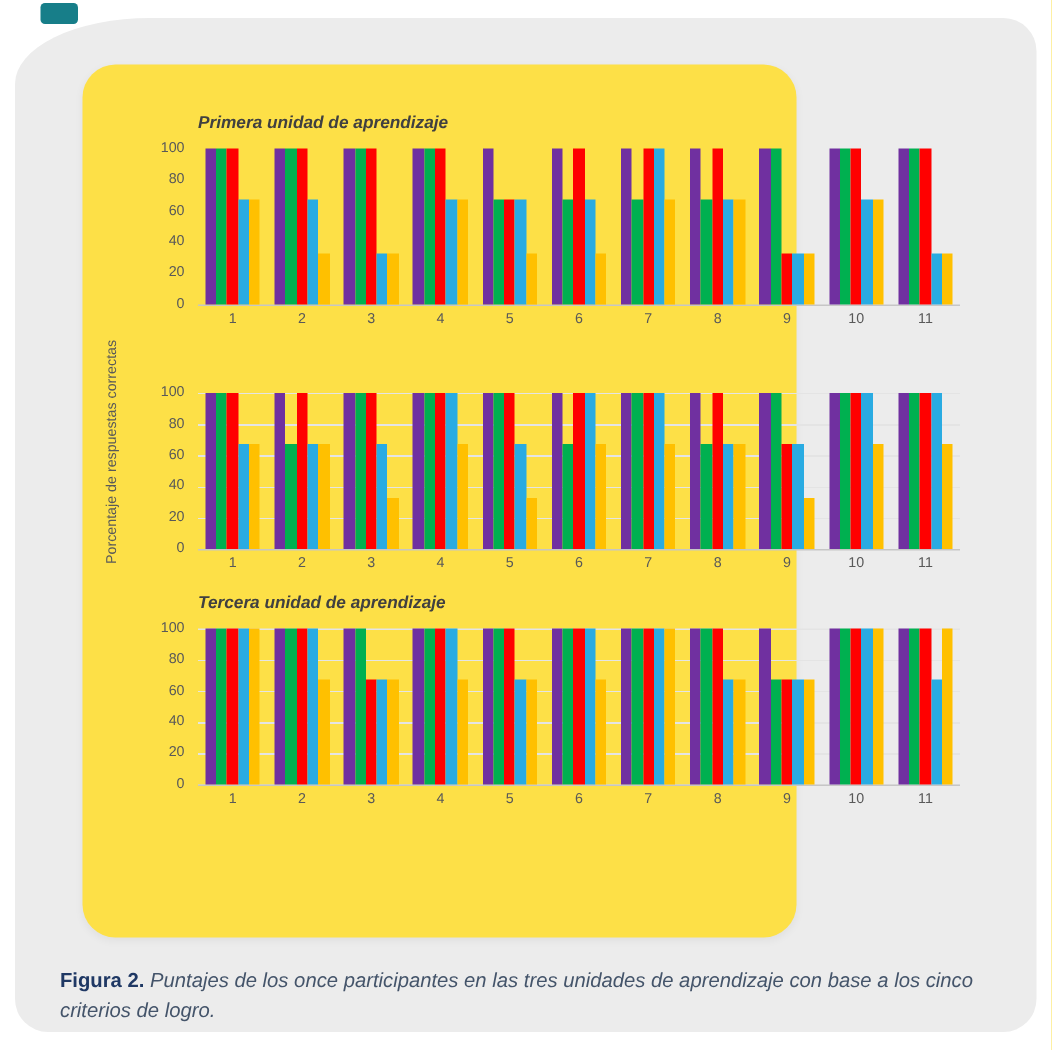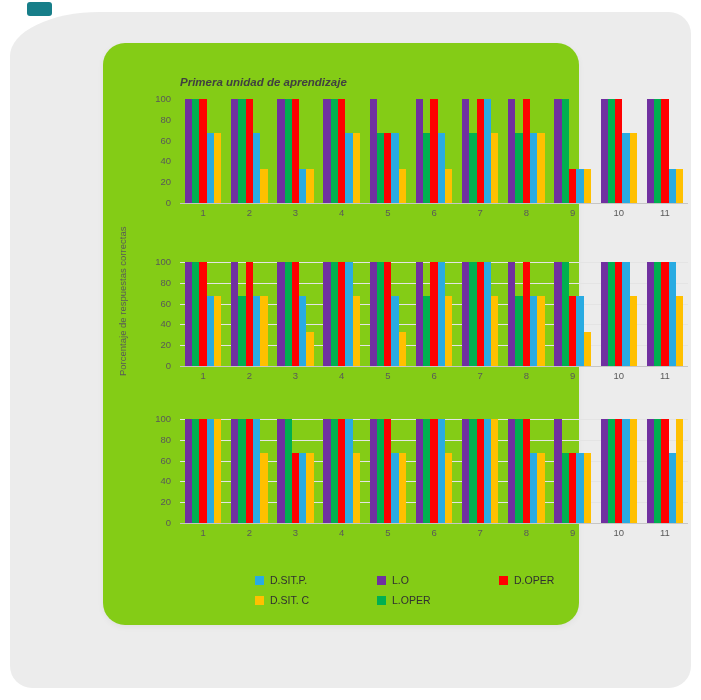--- a/index.html
+++ b/index.html
@@ -1,22 +1,22 @@
 <!DOCTYPE html>
 <html><head>
 <meta charset="utf-8">
 <style>
   html,body{margin:0;padding:0;}
   body{width:701px;height:700px;background:#FFFFFF;overflow:hidden;position:relative;
        font-family:"Liberation Sans", sans-serif;}
   .accent-tab{position:absolute;left:27px;top:2px;width:25px;height:14px;border-radius:3px;z-index:3;}
   .gray-card{position:absolute;left:10px;top:12px;width:681px;height:676px;background:#ECECEC;
              border-radius:90px 22px 22px 22px / 44px 22px 22px 22px;}
-  .white-card{position:absolute;left:45px;top:31px;width:476px;height:582px;background:#84cc16;
-              border-radius:22px;box-shadow:0 2px 6px rgba(0,0,0,0.05);margin-left:48px;}
+  .white-card{position:absolute;left:45px;top:31px;width:476px;height:582px;background:#fde047;
+              border-radius:22px;box-shadow:0 2px 6px rgba(0,0,0,0.05);}
   .y-axis-label{position:absolute;left:14px;top:108px;height:300px;width:26px;
                 writing-mode:vertical-rl;transform:rotate(180deg);text-align:center;
                 font-size:9.5px;color:#595959;}
   .charts{position:absolute;left:0;top:0;width:592px;height:520px;}
   .chart-block{position:absolute;left:0;width:592px;height:150px;}
   .chart-title{position:absolute;left:77px;top:0;font-style:italic;font-weight:bold;
                font-size:11.5px;color:#404040;}
   .plot{position:absolute;left:77px;top:23px;width:508px;height:104px;
         border-bottom:1px solid #C6C6C6;display:flex;}
   .plot.grid{background-image:repeating-linear-gradient(to top,
@@ -287,20 +287,21 @@
             <div class="xtick">5</div>
             <div class="xtick">6</div>
             <div class="xtick">7</div>
             <div class="xtick">8</div>
             <div class="xtick">9</div>
             <div class="xtick">10</div>
             <div class="xtick">11</div>
           </div>
         </div>
         <div class="chart-block" style="top: 353px;">
+          <div class="chart-title">Tercera unidad de aprendizaje</div>
           <div class="plot grid">
             <div class="slot">
               <div class="group">
                 <div class="bar" style="height: 104px; background: rgb(112, 48, 160);"></div>
                 <div class="bar" style="height: 104px; background: rgb(0, 176, 80);"></div>
                 <div class="bar" style="height: 104px; background: rgb(255, 0, 0);"></div>
                 <div class="bar" style="height: 104px; background: rgb(41, 171, 226);"></div>
                 <div class="bar" style="height: 104px; background: rgb(255, 192, 0);"></div>
               </div>
             </div>
@@ -409,40 +410,15 @@
             <div class="xtick">5</div>
             <div class="xtick">6</div>
             <div class="xtick">7</div>
             <div class="xtick">8</div>
             <div class="xtick">9</div>
             <div class="xtick">10</div>
             <div class="xtick">11</div>
           </div>
         </div>
       </div>
-    <div class="legend">
-        <div class="legend-row">
-          <div class="legend-item">
-            <div class="swatch" style="background: rgb(41, 171, 226);"></div>
-            <div class="legend-label">D.SIT.P.</div>
-          </div>
-          <div class="legend-item">
-            <div class="swatch" style="background: rgb(112, 48, 160);"></div>
-            <div class="legend-label">L.O</div>
-          </div>
-          <div class="legend-item">
-            <div class="swatch" style="background: rgb(255, 0, 0);"></div>
-            <div class="legend-label">D.OPER</div>
-          </div>
-        </div>
-        <div class="legend-row">
-          <div class="legend-item">
-            <div class="swatch" style="background: rgb(255, 192, 0);"></div>
-            <div class="legend-label">D.SIT. C</div>
-          </div>
-          <div class="legend-item">
-            <div class="swatch" style="background: rgb(0, 176, 80);"></div>
-            <div class="legend-label">L.OPER</div>
-          </div>
-        </div>
-      </div>
   </div>
+  <p class="caption"><span class="cap-label">Figura 2.</span><span class="cap-text"> Puntajes de los once participantes en las tres unidades de aprendizaje con base a los cinco criterios de logro.</span></p>
 </div>
 
 </body></html>

